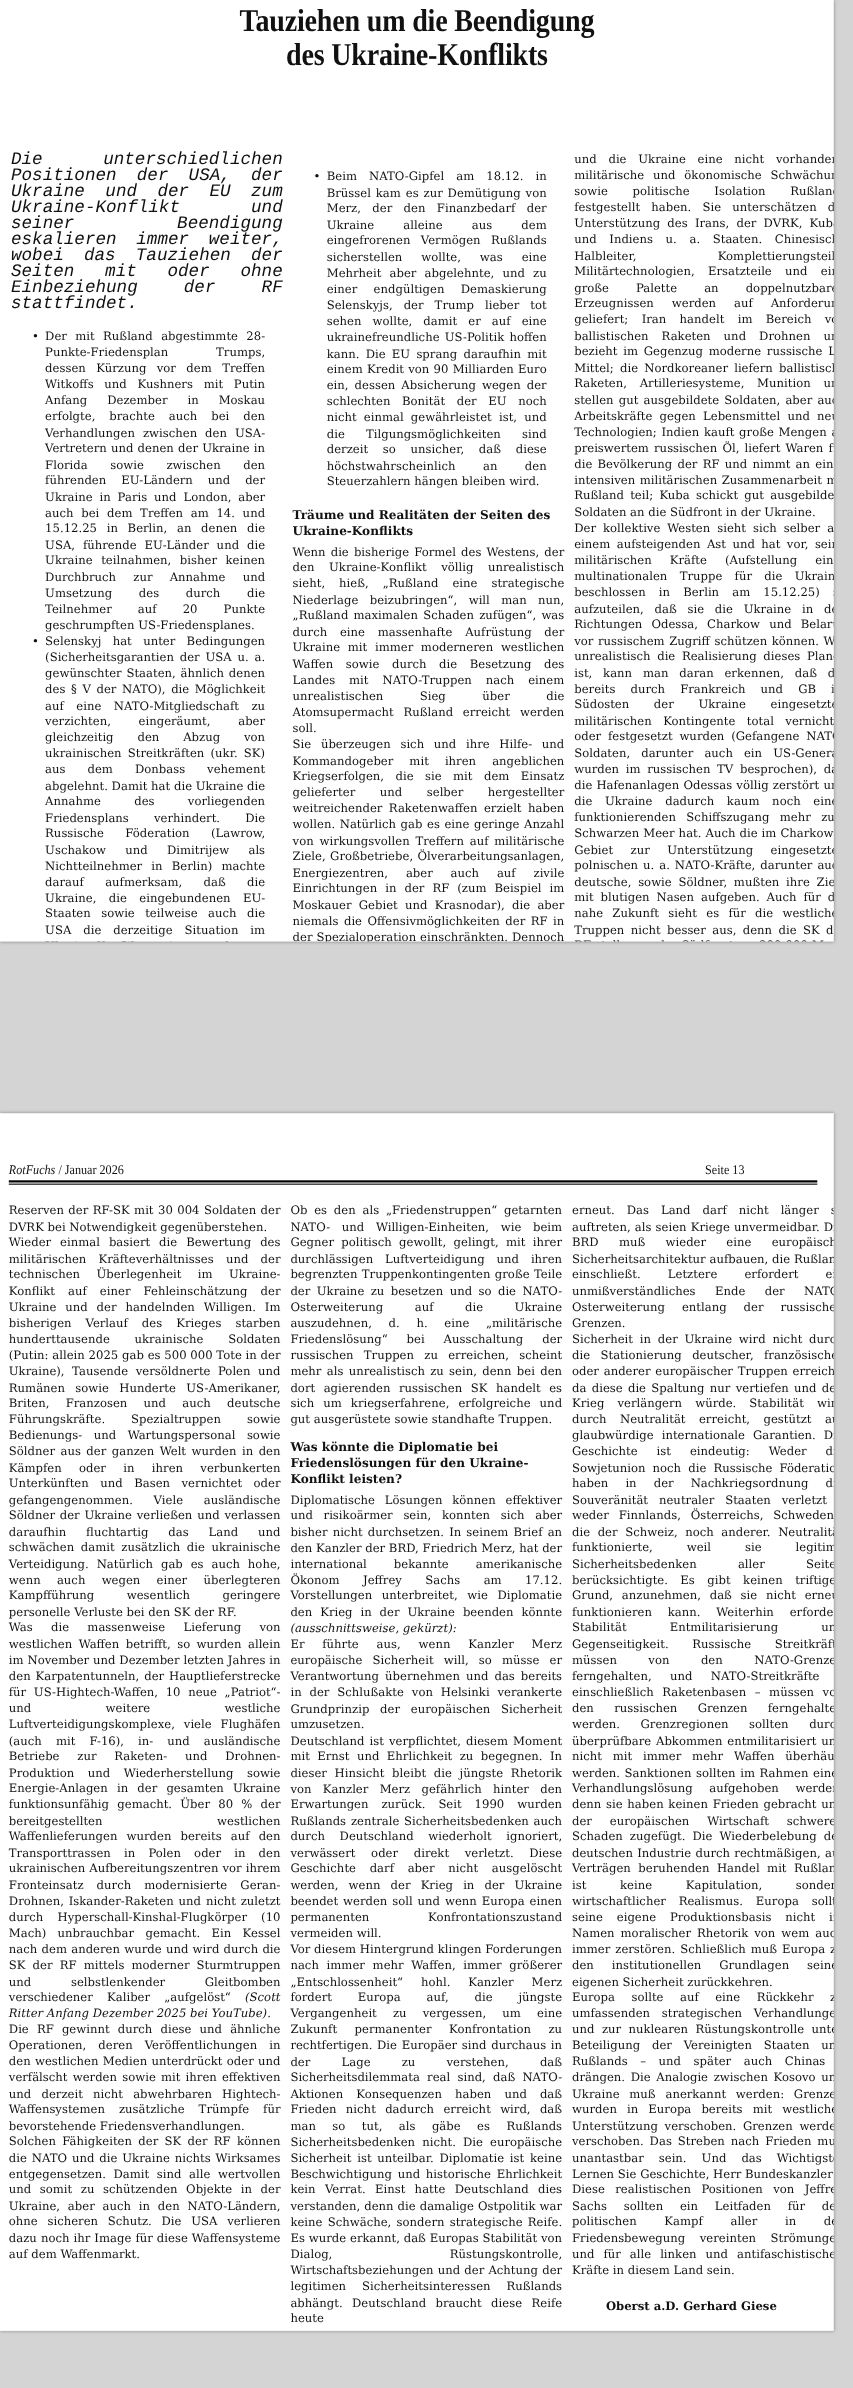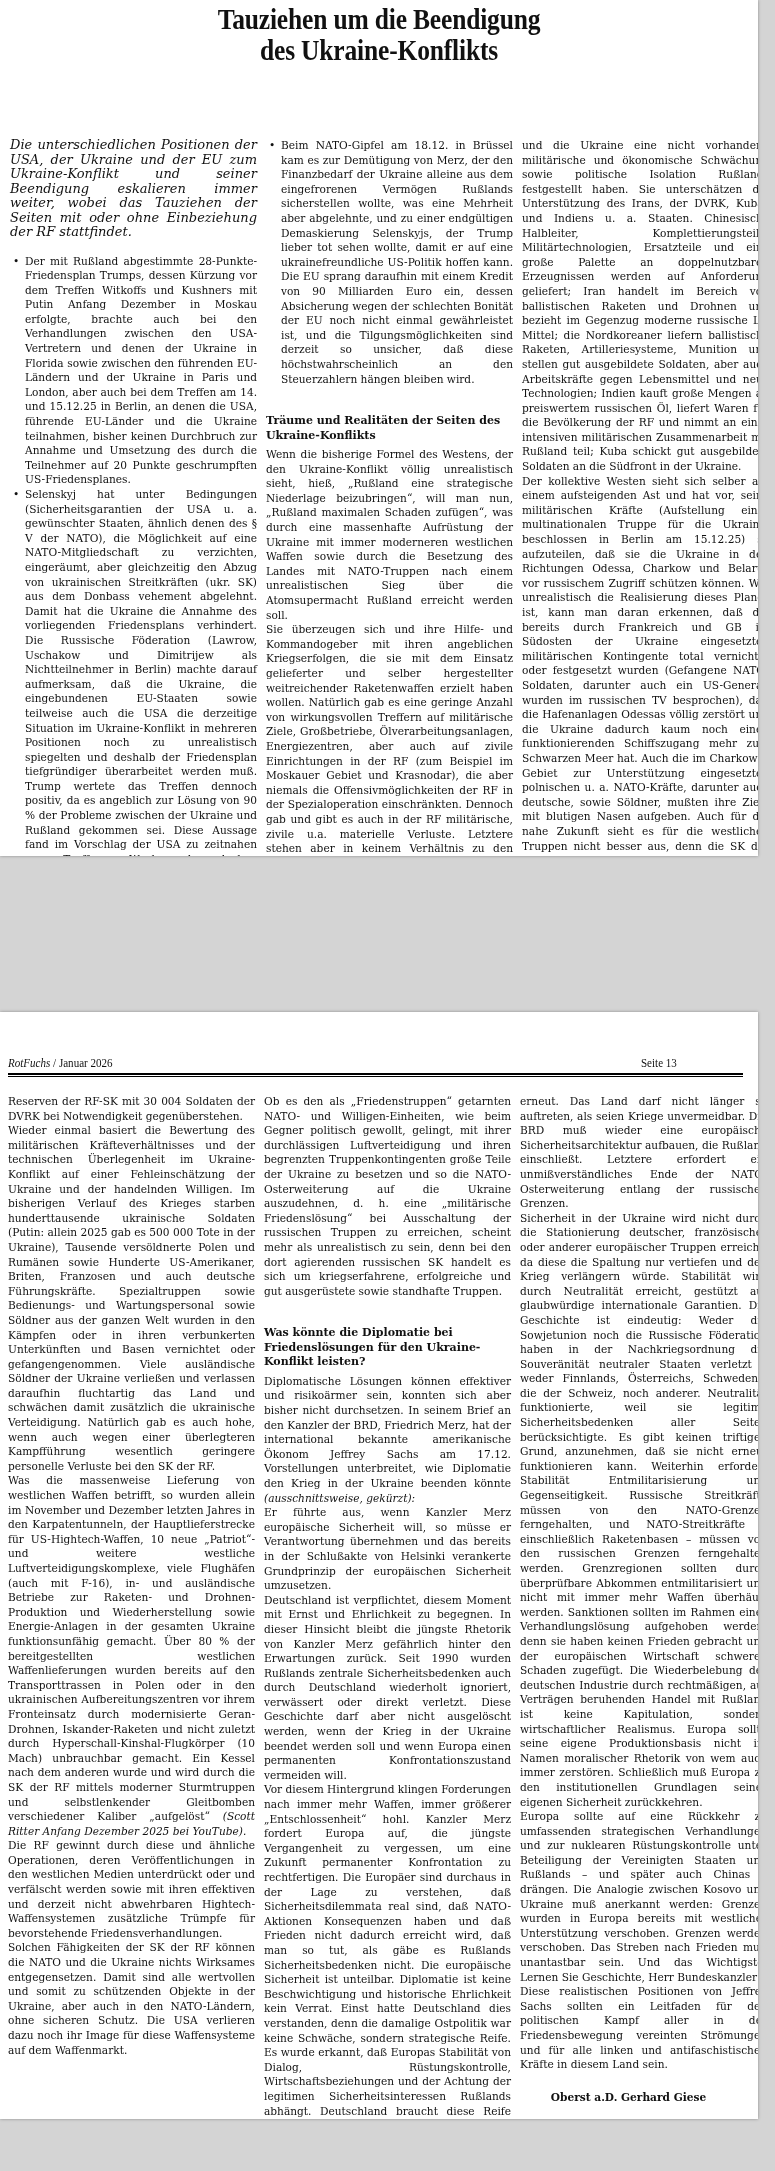--- a/index.html
+++ b/index.html
@@ -50,42 +50,43 @@
       font-size: 10.6px;
       line-height: 14.6px;
       text-align: justify;
       hyphens: manual;
     }
     .col:last-child { margin-right: 0; }
 
     .col p { margin: 0; }
     .lead {
       font-style: italic;
-      font-size: 13px;
+      font-size: 16px;
       line-height: 14.5px;
       margin-bottom: 14px !important;
+      font-family: Liberation Mono, monospace;
     }
     .col ul {
-      margin: 0;
+      margin: 16px;
       padding-left: 15px;
       list-style: none;
     }
     .col li { position: relative; margin: 0; }
     .col li::before {
       content: "\2022";
       position: absolute;
       left: -12px;
       top: 0;
     }
     .col h2 {
       font-family: "DejaVu Serif", serif;
       font-weight: bold;
       font-size: 11px;
       line-height: 14.5px;
-      margin: 28px 0 4px 0;
+      margin: 11px 0 4px 0;
       text-align: left;
     }
     .col em { font-style: italic; }
     .signature {
       text-align: center;
       font-weight: bold;
       margin-top: 18px !important;
       padding-right: 30px;
     }
 

